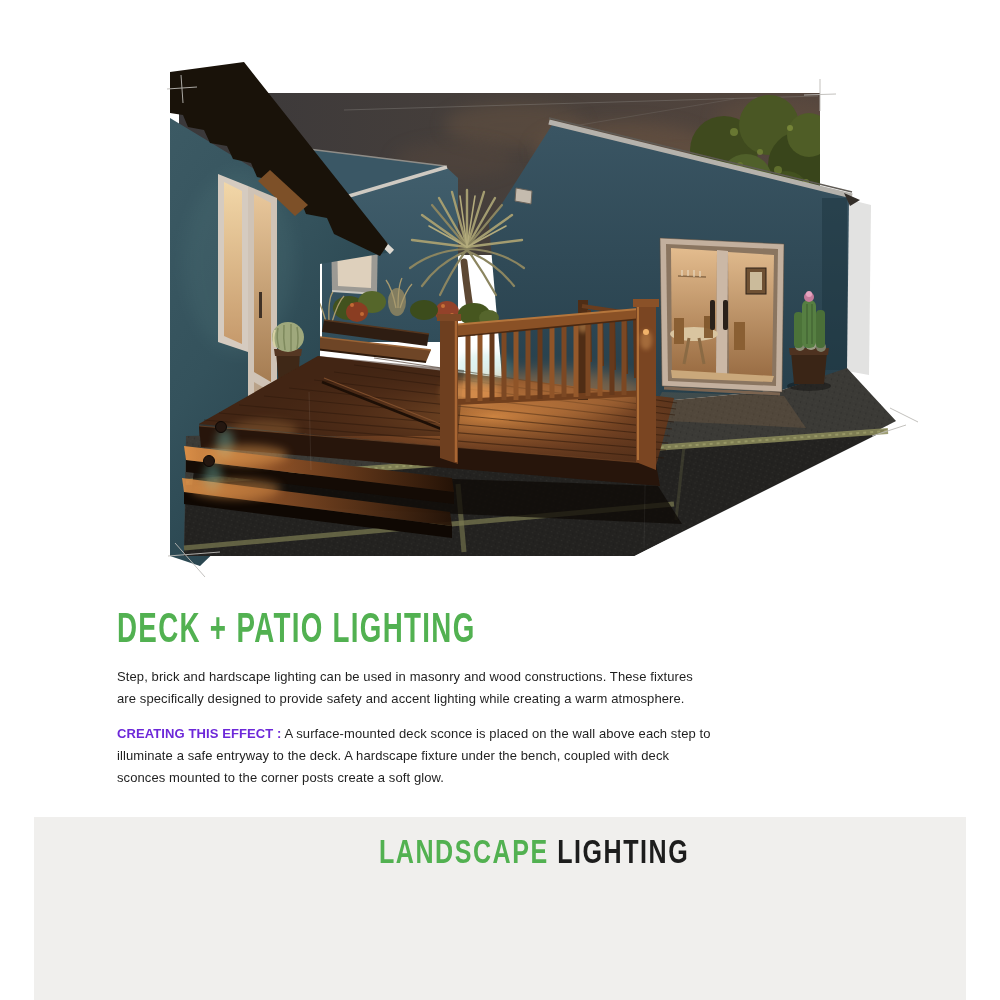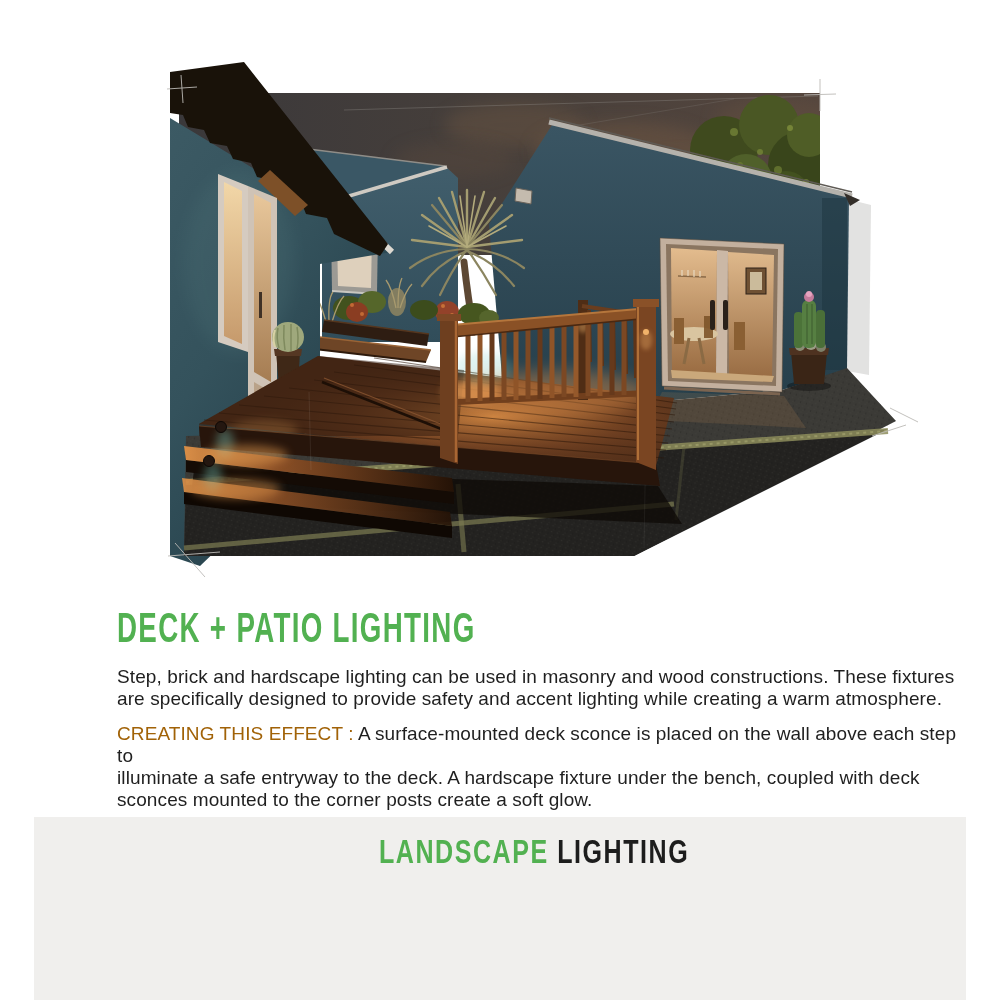--- a/index.html
+++ b/index.html
@@ -3,24 +3,24 @@
 <meta charset="utf-8">
 <style>
   html,body{margin:0;padding:0;background:#ffffff;}
   .page{position:relative;width:932px;height:1000px;margin:0 auto;background:#ffffff;
         font-family:"Liberation Sans",sans-serif;overflow:hidden;}
   .scene{position:absolute;left:0;top:0;}
   .copy{position:absolute;left:83px;top:605px;width:858px;}
   .heading{margin:0;line-height:46px;white-space:nowrap;}
   .heading .cond{display:inline-block;transform:scaleX(.66);transform-origin:0 50%;
         font-size:42px;font-weight:700;letter-spacing:2px;color:#52b151;}
-  .body{margin:12px 0 0 0;font-size:19px;line-height:22px;color:#1f1f1f;
+  .body{margin:12px 0 0 0;font-size:13px;line-height:22px;color:#1f1f1f;
         letter-spacing:.1px;white-space:pre-line;}
   .body.effect{margin-top:13px;}
-  .body strong{font-weight:400;color:#a16207;}
+  .body strong{font-weight:700;color:#6d28d9;}
   .footer{position:absolute;left:0;top:817px;width:1000px;height:183px;background:#f0efed;text-align:center;}
   .brand-line{margin-top:20px;line-height:30px;white-space:nowrap;}
   .brand-line .cond{display:inline-block;transform:scaleX(.76);
         font-size:33px;font-weight:700;letter-spacing:2px;}
   .brand-line .green{color:#52b151;}
   .brand-line .dark{color:#1d1d1d;}
   .brand-title{margin-top:4px;line-height:60px;white-space:nowrap;}
   .brand-title .cond{display:inline-block;transform:scaleX(.80);
         font-size:62px;font-weight:700;letter-spacing:4px;color:#1c1c1c;}
 </style>

